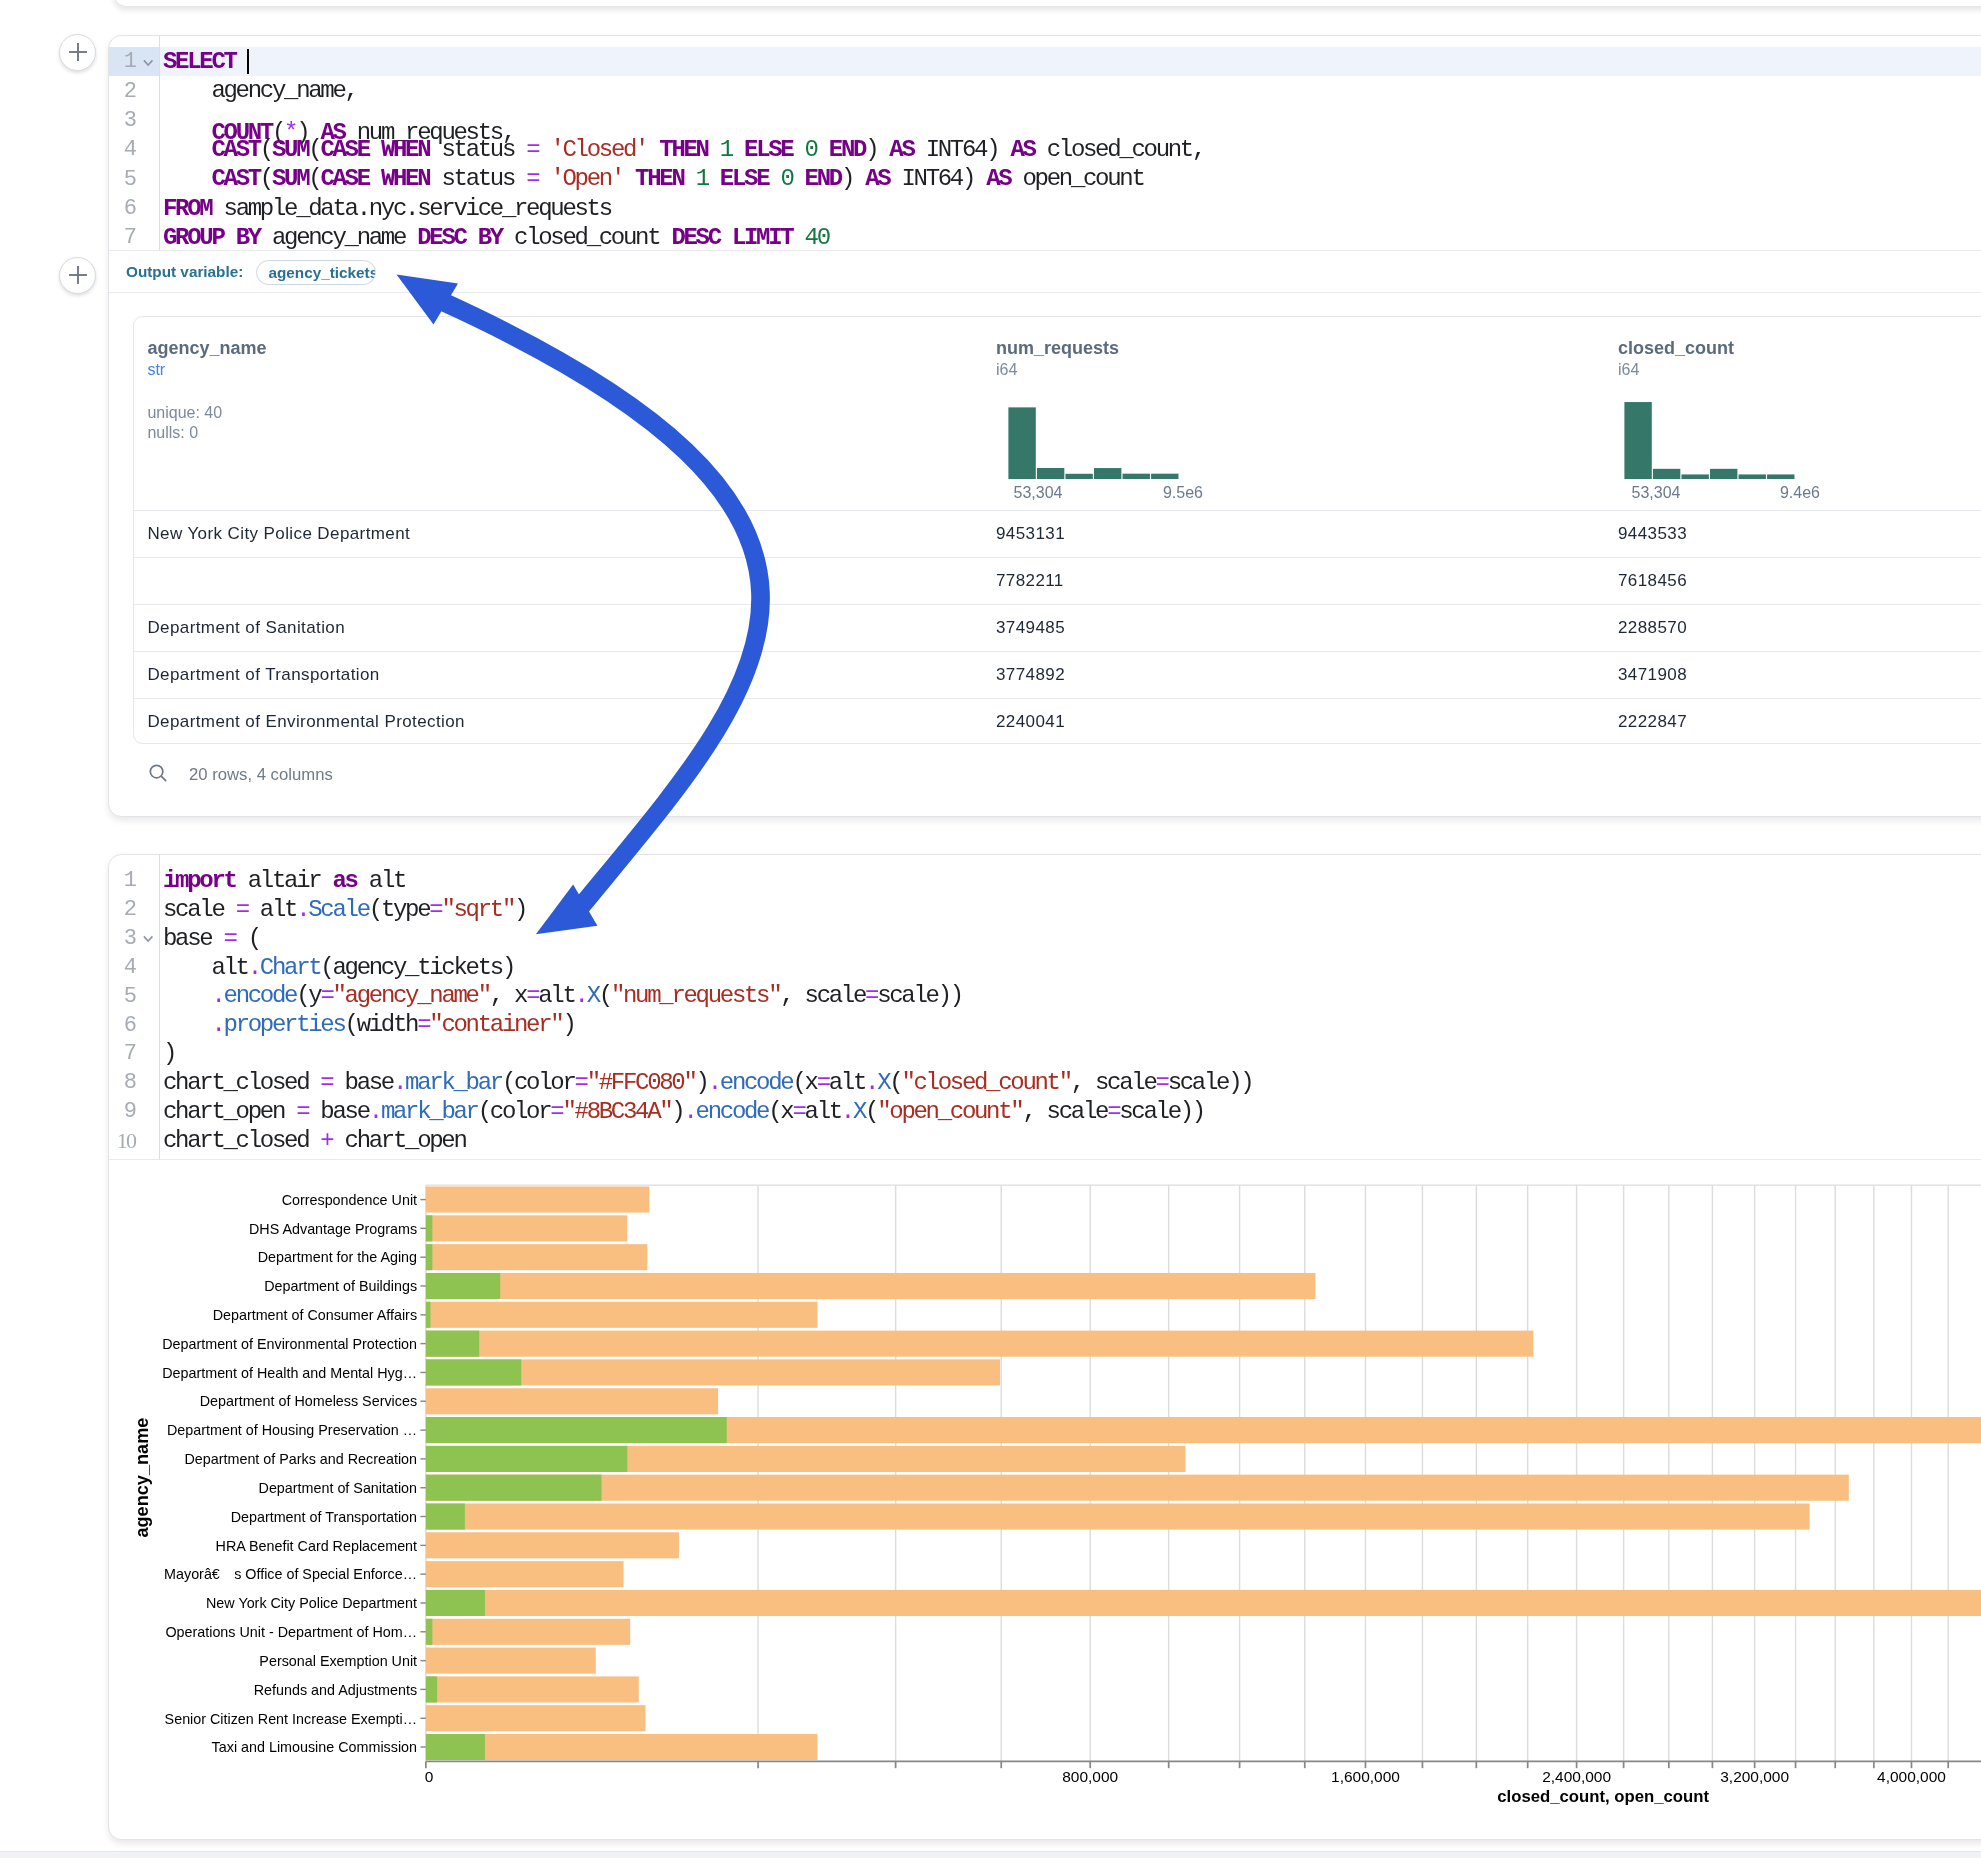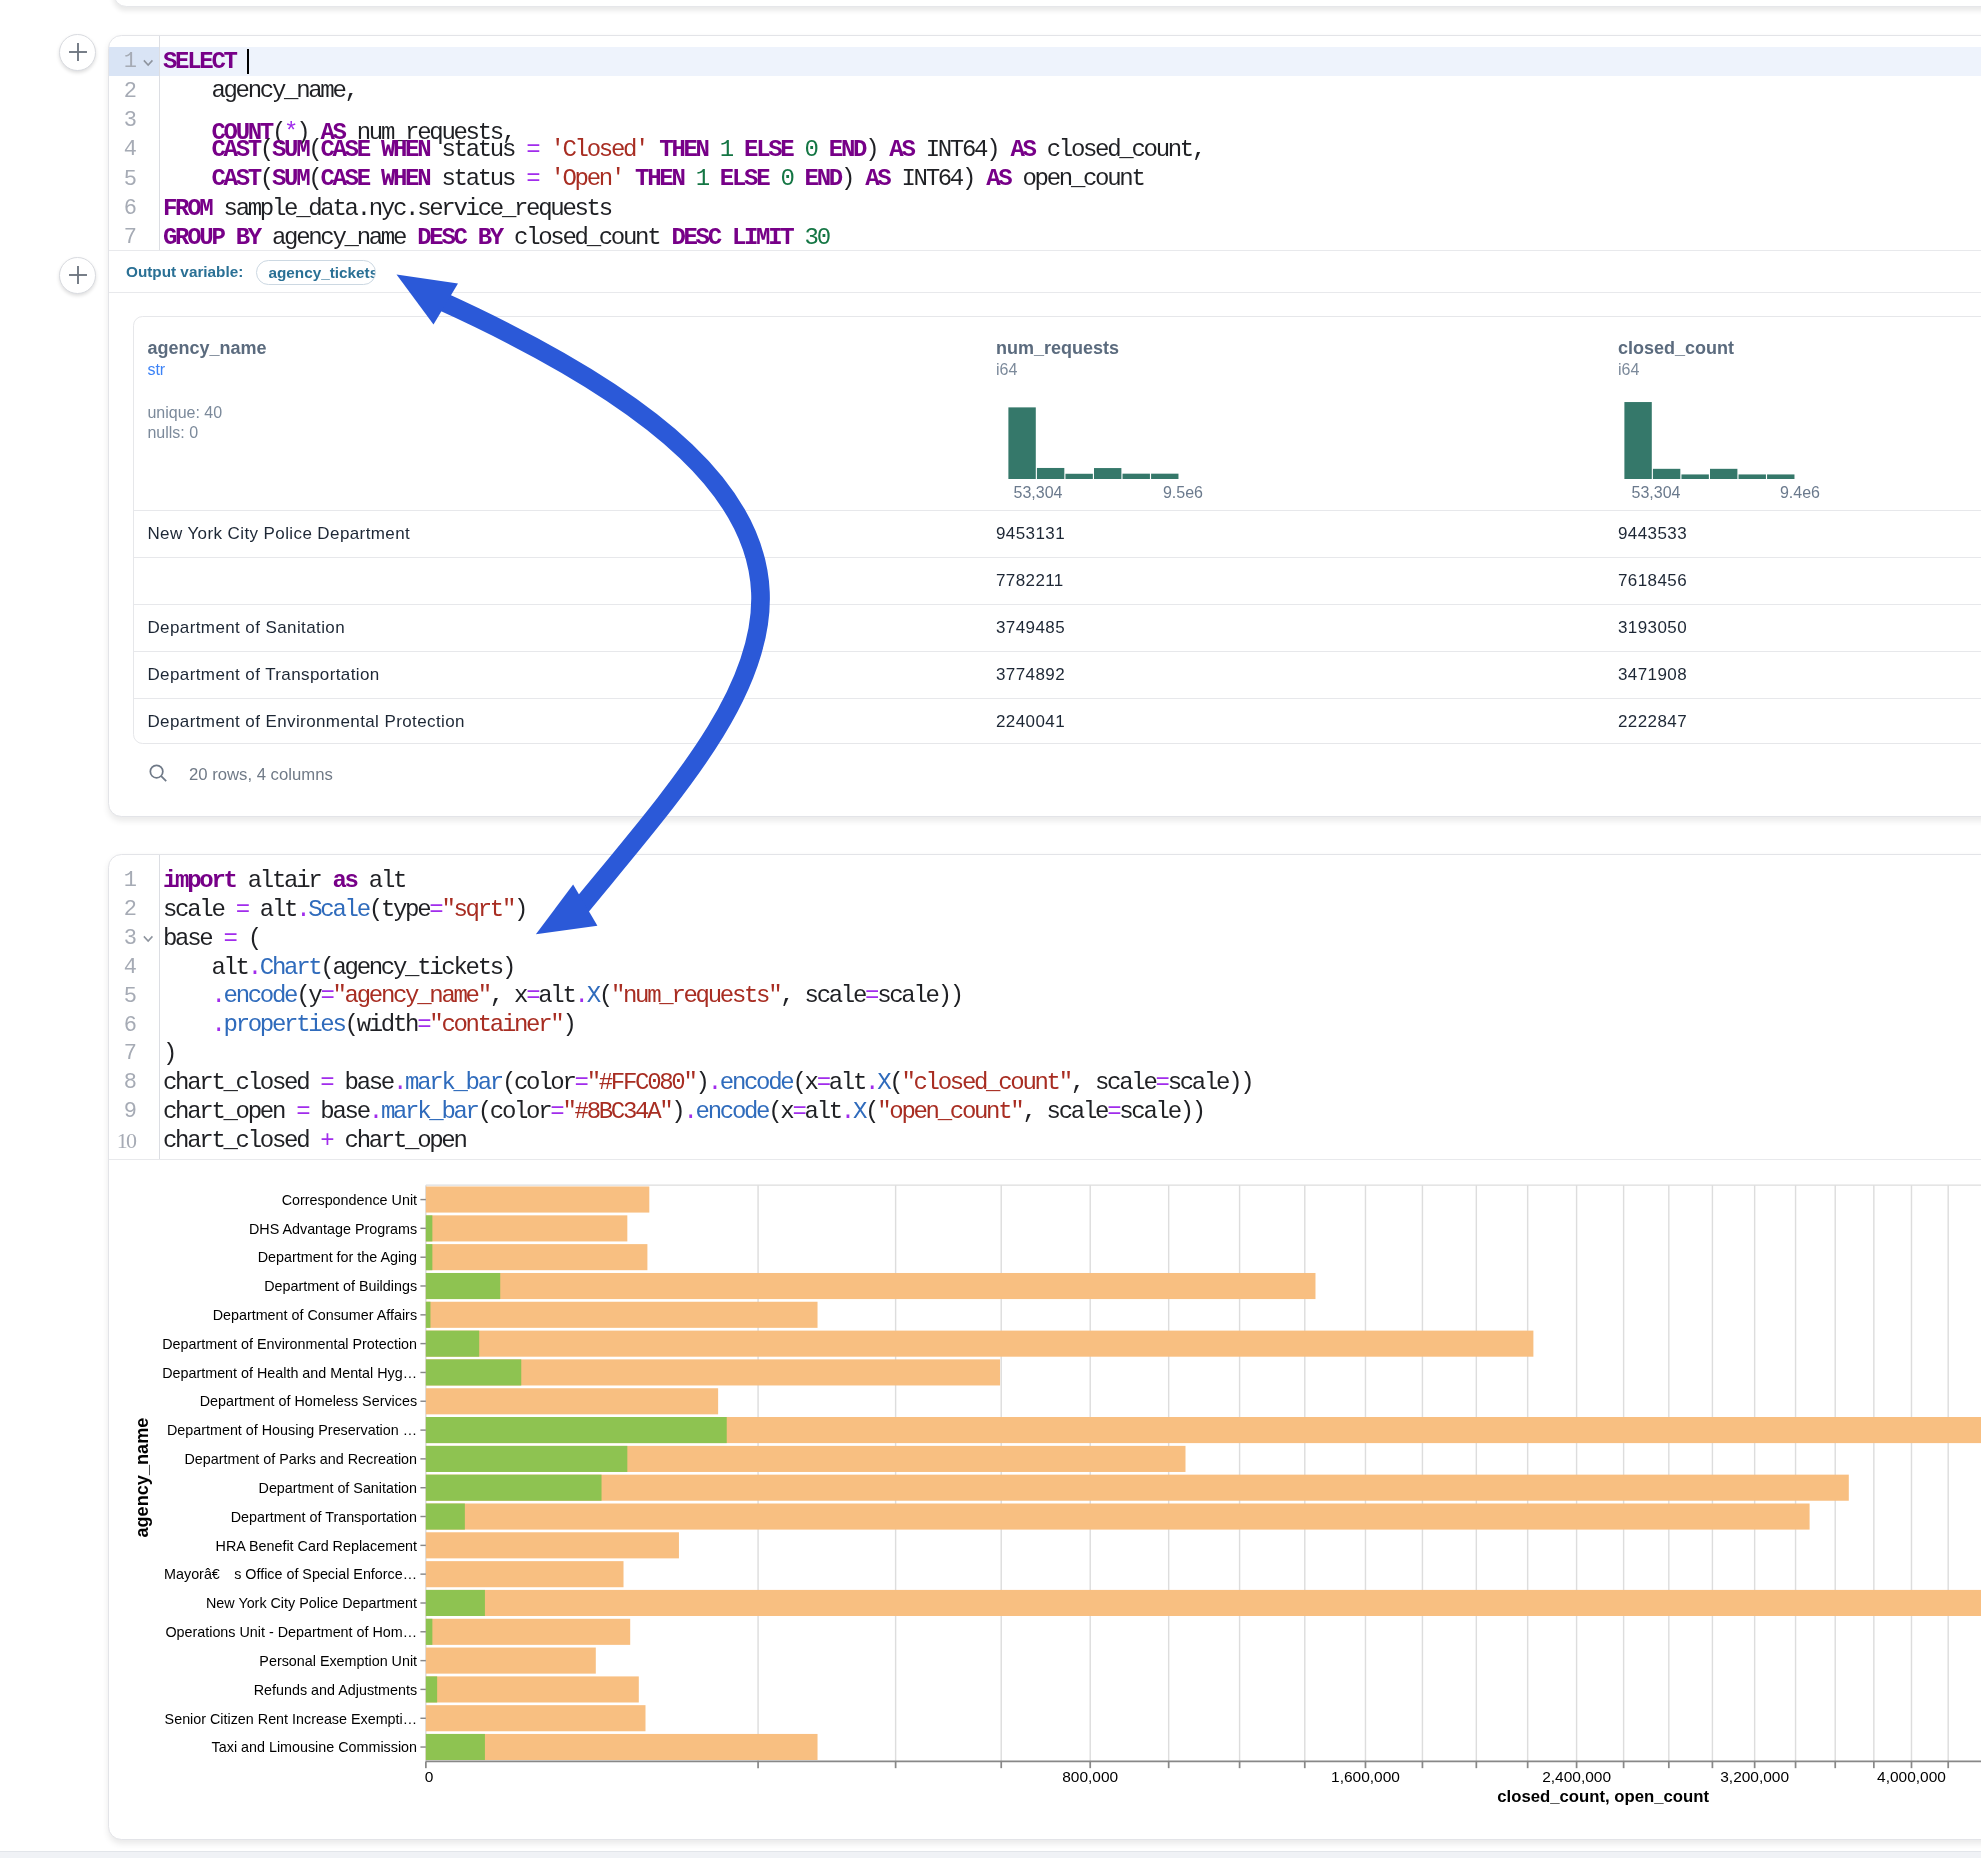--- a/index.html
+++ b/index.html
@@ -46,21 +46,21 @@
       <div class="codeline" style="top:40px;height:29px;line-height:29px;">    agency_name,</div>
       <div class="lineno" style="top:72px;">3</div>
       <div class="codeline" style="top:82px;height:29px;line-height:29px;">    <span class="kw">COUNT</span>(<span class="op">*</span>) <span class="kw">AS</span> num_requests,</div>
       <div class="lineno" style="top:101px;">4</div>
       <div class="codeline" style="top:99px;height:29px;line-height:29px;">    <span class="kw">CAST</span>(<span class="kw">SUM</span>(<span class="kw">CASE</span> <span class="kw">WHEN</span> status <span class="op">=</span> <span class="str">'Closed'</span> <span class="kw">THEN</span> <span class="num">1</span> <span class="kw">ELSE</span> <span class="num">0</span> <span class="kw">END</span>) <span class="kw">AS</span> INT64) <span class="kw">AS</span> closed_count,</div>
       <div class="lineno" style="top:131px;">5</div>
       <div class="codeline" style="top:128px;height:29px;line-height:29px;">    <span class="kw">CAST</span>(<span class="kw">SUM</span>(<span class="kw">CASE</span> <span class="kw">WHEN</span> status <span class="op">=</span> <span class="str">'Open'</span> <span class="kw">THEN</span> <span class="num">1</span> <span class="kw">ELSE</span> <span class="num">0</span> <span class="kw">END</span>) <span class="kw">AS</span> INT64) <span class="kw">AS</span> open_count</div>
       <div class="lineno" style="top:160px;">6</div>
       <div class="codeline" style="top:158px;height:29px;line-height:29px;"><span class="kw">FROM</span> sample_data.nyc.service_requests</div>
       <div class="lineno" style="top:189px;">7</div>
-      <div class="codeline" style="top:187px;height:29px;line-height:29px;"><span class="kw">GROUP</span> <span class="kw">BY</span> agency_name <span class="kw">DESC</span> <span class="kw">BY</span> closed_count <span class="kw">DESC</span> <span class="kw">LIMIT</span> <span class="num">30</span></div>
+      <div class="codeline" style="top:187px;height:29px;line-height:29px;"><span class="kw">GROUP</span> <span class="kw">BY</span> agency_name <span class="kw">DESC</span> <span class="kw">BY</span> closed_count <span class="kw">DESC</span> <span class="kw">LIMIT</span> <span class="num">40</span></div>
       <svg style="position:absolute;left:32px;top:20.6px;" width="14.3" height="11.5" viewBox="0 0 15 12">
         <polyline points="3,3.5 7.5,8.5 12,3.5" fill="none" stroke="#8e949e" stroke-width="1.6"></polyline>
       </svg>
       <div style="position:absolute;left:138px;top:13.4px;width:1.9px;height:24.6px;background:#000;"></div>
     </div>
     <div style="position:absolute;left:0;top:214px;width:100%;height:43px;
   border-top:1px solid #e8e9ec;border-bottom:1px solid #e8e9ec;">
   <div style="position:absolute;left:17px;top:11.5px;font-size:15.3px;font-weight:bold;color:#2a7095;">Output variable:&nbsp;</div>
   <div style="position:absolute;left:147px;top:8.6px;width:120px;height:25px;border:1px solid #ccd8e2;
     border-radius:12.4px;overflow:hidden;font-size:15.3px;font-weight:bold;color:#2a7095;
@@ -101,21 +101,21 @@
           <span style="position:absolute;left:862px;">9453131</span>
           <span style="position:absolute;left:1484px;">9443533</span>
         </div>
         <div style="position:absolute;left:0;top:240px;width:100%;height:47px;border-top:1px solid #e7e8eb;font-size:17px;letter-spacing:0.4px;color:#1d2735;line-height:46px;">
           <span style="position:absolute;left:862px;">7782211</span>
           <span style="position:absolute;left:1484px;">7618456</span>
         </div>
         <div style="position:absolute;left:0;top:287px;width:100%;height:47px;border-top:1px solid #e7e8eb;font-size:17px;letter-spacing:0.4px;color:#1d2735;line-height:46px;">
           <span style="position:absolute;left:13.4px;">Department of Sanitation</span>
           <span style="position:absolute;left:862px;">3749485</span>
-          <span style="position:absolute;left:1484px;">3193050</span>
+          <span style="position:absolute;left:1484px;">2288570</span>
         </div>
         <div style="position:absolute;left:0;top:334px;width:100%;height:47px;border-top:1px solid #e7e8eb;font-size:17px;letter-spacing:0.4px;color:#1d2735;line-height:46px;">
           <span style="position:absolute;left:13.4px;">Department of Transportation</span>
           <span style="position:absolute;left:862px;">3774892</span>
           <span style="position:absolute;left:1484px;">3471908</span>
         </div>
         <div style="position:absolute;left:0;top:381px;width:100%;height:47px;border-top:1px solid #e7e8eb;font-size:17px;letter-spacing:0.4px;color:#1d2735;line-height:46px;">
           <span style="position:absolute;left:13.4px;">Department of Environmental Protection</span>
           <span style="position:absolute;left:862px;">2240041</span>
           <span style="position:absolute;left:1484px;">2222847</span>

